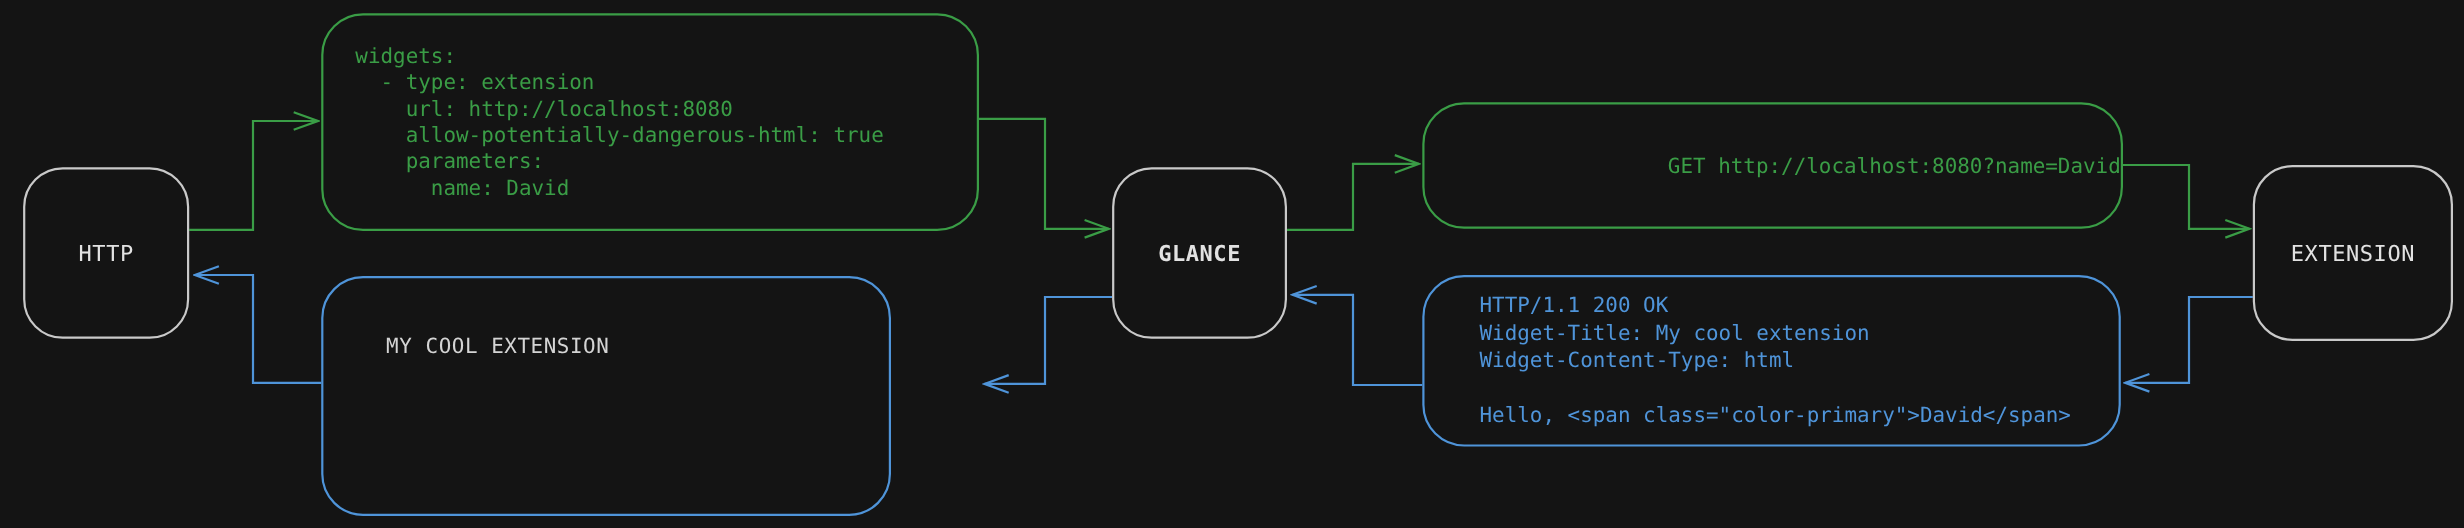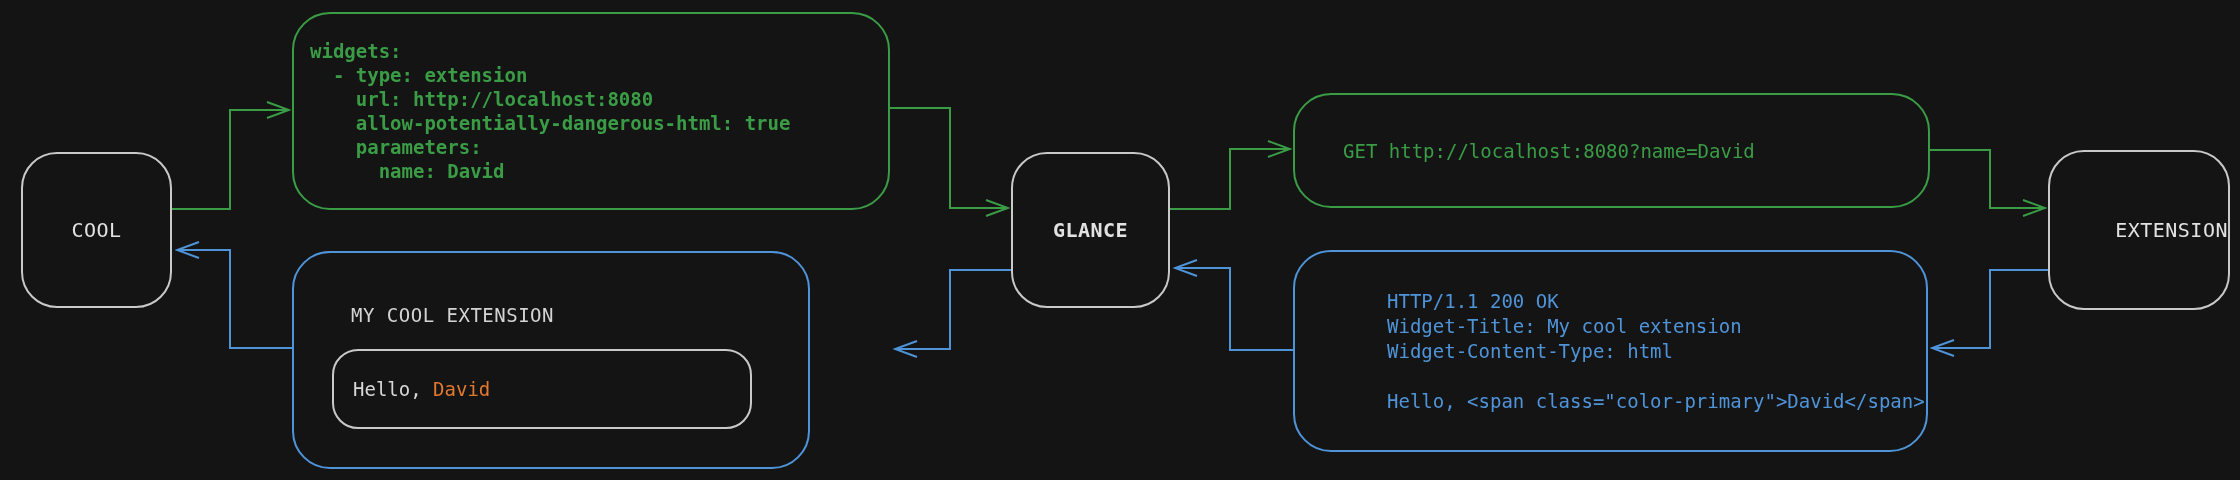--- a/index.html
+++ b/index.html
@@ -32,21 +32,21 @@
   }
   .msg.green { border-color: #3a9d46; color: #3a9d46; }
   .msg.blue  { border-color: #4f94d9; color: #4f94d9; }
   .msg pre {
     margin: 0;
     font-family: inherit;
     font-size: 19px;
     line-height: 24px;
     white-space: pre;
   }
-  #config-box pre   { margin-left: 16px; font-weight: bold; }
+  #config-box pre   { margin-left: 29px; }
   #request-box pre  { margin-left: 48px; }
   #response-box pre { margin-left: 50px; line-height: 25px; }
 
   #preview-box { display: block; position: absolute; }
   .preview-title {
     position: absolute;
     left: 57px; top: 51px;
     color: #d4d4d4;
     font-size: 19px;
     letter-spacing: 0.5px;
@@ -95,50 +95,47 @@
   </g>
   <g fill="none" stroke="#4f94d9" stroke-width="2">
     <path d="M2048 270 H1990 V348 H1932" marker-end="url(#ab)"></path>
     <path d="M1293 350 H1230 V268 H1175" marker-end="url(#ab)"></path>
     <path d="M1011 270 H950 V349 H895" marker-end="url(#ab)"></path>
     <path d="M292 348 H230 V250 H177" marker-end="url(#ab)"></path>
   </g>
 </svg>
 
 <div class="node" style="left:21px; top:152px; width:151px; height:156px;">
-  <span>COOL</span>
+  <span>HTTP</span>
 </div>
 
 <div class="node" style="left:1011px; top:152px; width:159px; height:156px;font-weight:bold;">
   <span>GLANCE</span>
 </div>
 
-<div class="node" style="left:2048px; top:150px; width:182px; height:160px;justify-content:flex-end;">
+<div class="node" style="left:2048px; top:150px; width:182px; height:160px;">
   <span>EXTENSION</span>
 </div>
 
 <div id="config-box" class="msg green" style="left:292px; top:12px; width:598px; height:198px;">
   <pre>widgets:
   - type: extension
     url: http://localhost:8080
     allow-potentially-dangerous-html: true
     parameters:
       name: David</pre>
 </div>
 
 <div id="preview-box" class="msg blue" style="left:292px; top:251px; width:518px; height:218px;">
   <div class="preview-title">MY COOL EXTENSION</div>
-  <div class="hello-box">
-    <div class="hello-text"><span>Hello, </span><span class="name">David</span></div>
-  </div>
 </div>
 
-<div id="request-box" class="msg green" style="left:1293px; top:93px; width:637px; height:115px;">
+<div id="request-box" class="msg green" style="left:1293px; top:93px; width:637px; height:115px;justify-content:flex-end;">
   <pre>GET http://localhost:8080?name=David</pre>
 </div>
 
-<div id="response-box" class="msg blue" style="left:1293px; top:250px; width:635px; height:202px;padding-left:42px;">
+<div id="response-box" class="msg blue" style="left:1293px; top:250px; width:635px; height:156px;">
   <pre>HTTP/1.1 200 OK
 Widget-Title: My cool extension
 Widget-Content-Type: html
 
 Hello, &lt;span class="color-primary"&gt;David&lt;/span&gt;</pre>
 </div>
 
 </body></html>

